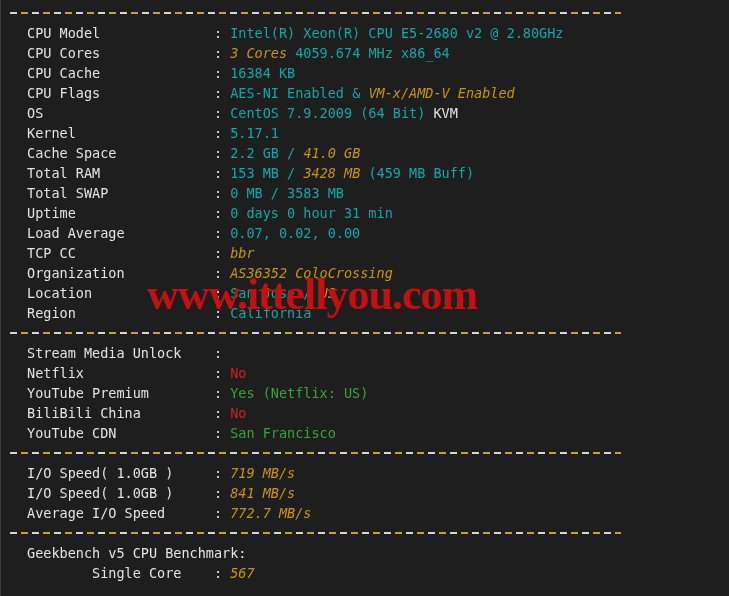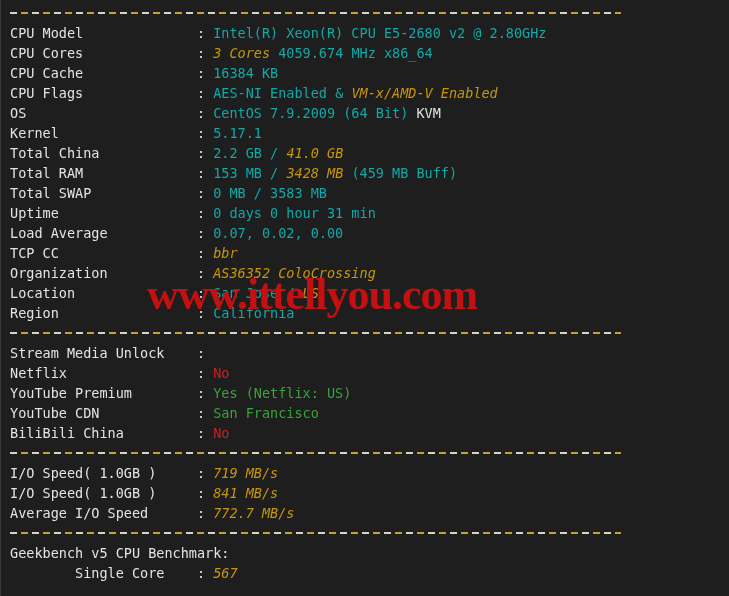--- a/index.html
+++ b/index.html
@@ -23,21 +23,21 @@
     position: absolute;
     top: 0;
     left: 0;
     width: 100%;
     padding-top: 3px;
   }
   .row {
     height: 20px;
     line-height: 20px;
     white-space: pre;
-    padding-left: 9px;
+    padding-left: 26px;
     box-sizing: border-box;
   }
   
   .sep {
     height: 20px;
     position: relative;
     padding-left: 9px;
   }
   .sep .dash {
     position: absolute;
@@ -87,37 +87,37 @@
   <div class="rows" id="rows-container">
       <div class="sep">
         <div class="dash"></div>
       </div>
       <div class="row"><span class="label">CPU Model              </span><span class="colon">: </span><span class="cy">Intel(R) Xeon(R) CPU E5-2680 v2 @ 2.80GHz</span></div>
       <div class="row"><span class="label">CPU Cores              </span><span class="colon">: </span><span class="or">3 Cores </span><span class="cy">4059.674 MHz x86_64</span></div>
       <div class="row"><span class="label">CPU Cache              </span><span class="colon">: </span><span class="cy">16384 KB</span></div>
       <div class="row"><span class="label">CPU Flags              </span><span class="colon">: </span><span class="cy">AES-NI Enabled </span><span class="cy">&amp; </span><span class="or">VM-x/AMD-V Enabled</span></div>
       <div class="row"><span class="label">OS                     </span><span class="colon">: </span><span class="cy">CentOS 7.9.2009 (64 Bit) </span><span class="wh">KVM</span></div>
       <div class="row"><span class="label">Kernel                 </span><span class="colon">: </span><span class="cy">5.17.1</span></div>
-      <div class="row"><span class="label">Total China            </span><span class="colon">: </span><span class="cy">2.2 GB </span><span class="cy">/ </span><span class="or">41.0 GB</span></div>
+      <div class="row"><span class="label">Cache Space            </span><span class="colon">: </span><span class="cy">2.2 GB </span><span class="cy">/ </span><span class="or">41.0 GB</span></div>
       <div class="row"><span class="label">Total RAM              </span><span class="colon">: </span><span class="cy">153 MB </span><span class="cy">/ </span><span class="or">3428 MB </span><span class="cy">(459 MB Buff)</span></div>
       <div class="row"><span class="label">Total SWAP             </span><span class="colon">: </span><span class="cy">0 MB / 3583 MB</span></div>
       <div class="row"><span class="label">Uptime                 </span><span class="colon">: </span><span class="cy">0 days 0 hour 31 min</span></div>
       <div class="row"><span class="label">Load Average           </span><span class="colon">: </span><span class="cy">0.07, 0.02, 0.00</span></div>
       <div class="row"><span class="label">TCP CC                 </span><span class="colon">: </span><span class="or">bbr</span></div>
       <div class="row"><span class="label">Organization           </span><span class="colon">: </span><span class="or">AS36352 ColoCrossing</span></div>
       <div class="row"><span class="label">Location               </span><span class="colon">: </span><span class="cy">San Jose </span><span class="cy">/ </span><span class="or">US</span></div>
       <div class="row"><span class="label">Region                 </span><span class="colon">: </span><span class="cy">California</span></div>
       <div class="sep">
         <div class="dash"></div>
       </div>
       <div class="row"><span class="label">Stream Media Unlock    </span><span class="colon">: </span></div>
       <div class="row"><span class="label">Netflix                </span><span class="colon">: </span><span class="rd">No</span></div>
       <div class="row"><span class="label">YouTube Premium        </span><span class="colon">: </span><span class="gr">Yes (Netflix: US)</span></div>
+      <div class="row"><span class="label">BiliBili China         </span><span class="colon">: </span><span class="rd">No</span></div>
       <div class="row"><span class="label">YouTube CDN            </span><span class="colon">: </span><span class="gr">San Francisco</span></div>
-      <div class="row"><span class="label">BiliBili China         </span><span class="colon">: </span><span class="rd">No</span></div>
       <div class="sep">
         <div class="dash"></div>
       </div>
       <div class="row"><span class="label">I/O Speed( 1.0GB )     </span><span class="colon">: </span><span class="or">719 MB/s</span></div>
       <div class="row"><span class="label">I/O Speed( 1.0GB )     </span><span class="colon">: </span><span class="or">841 MB/s</span></div>
       <div class="row"><span class="label">Average I/O Speed      </span><span class="colon">: </span><span class="or">772.7 MB/s</span></div>
       <div class="sep">
         <div class="dash"></div>
       </div>
       <div class="row"><span class="label">Geekbench v5 CPU Benchmark:</span></div>

